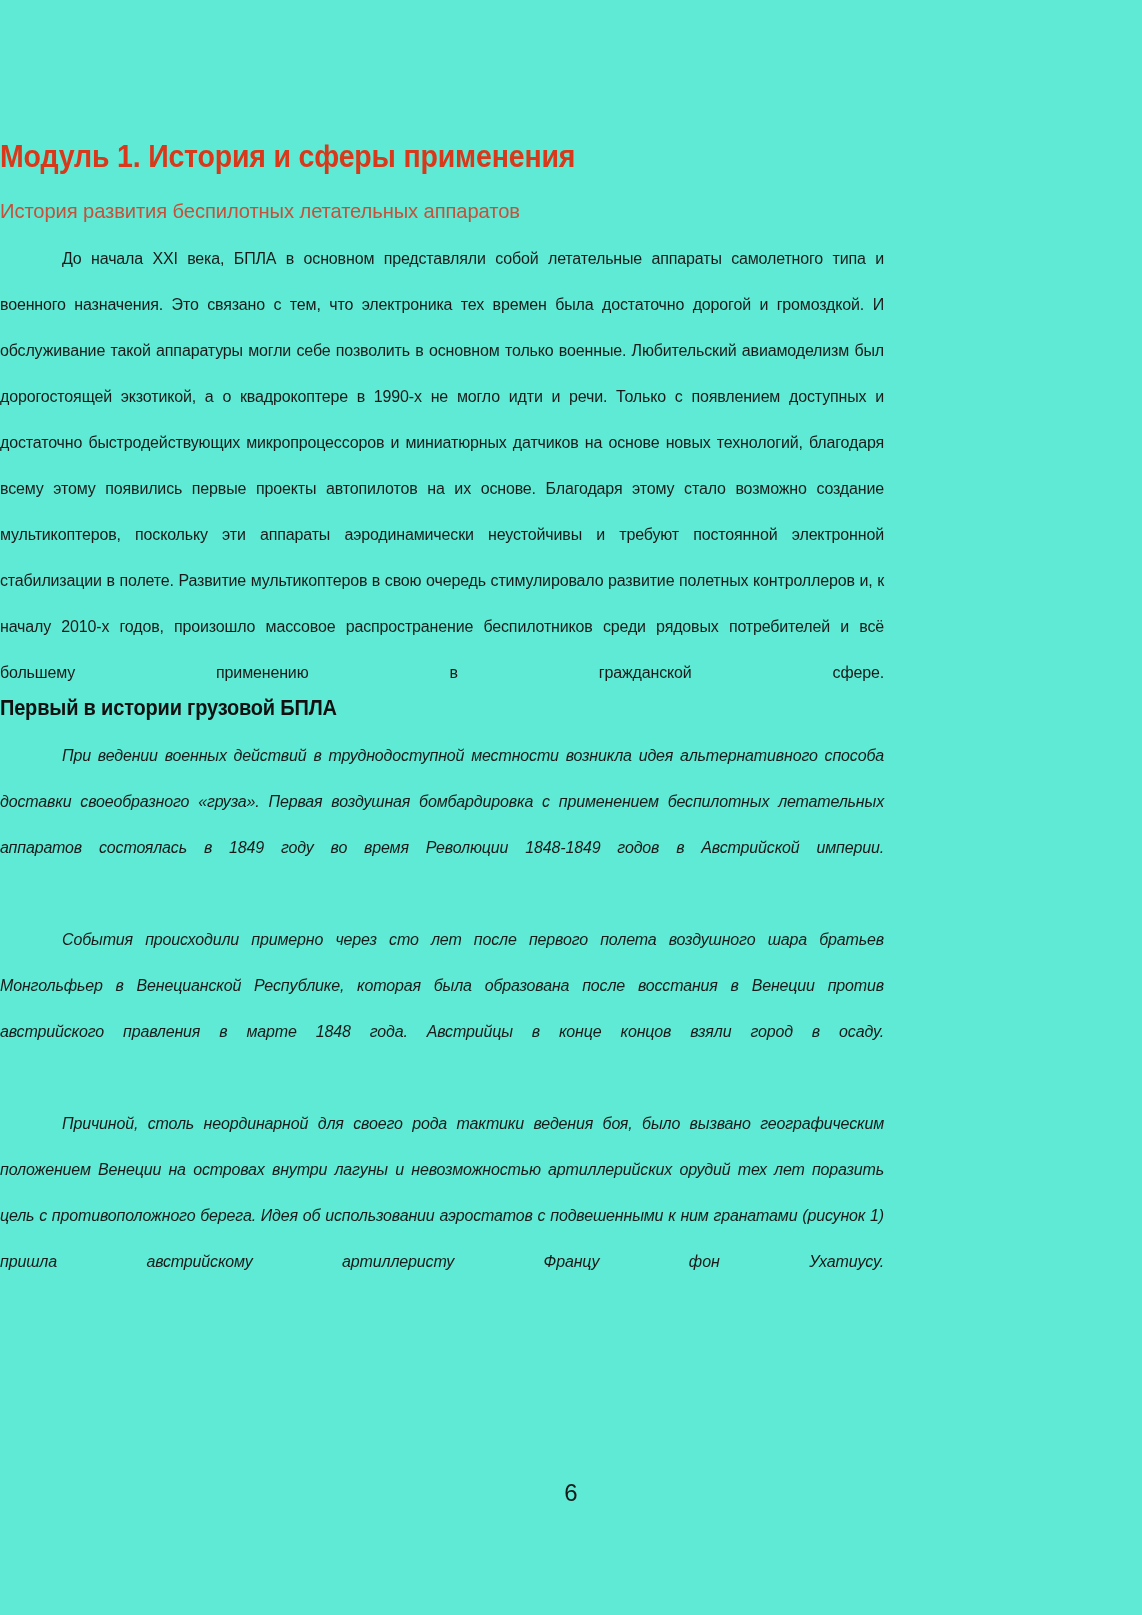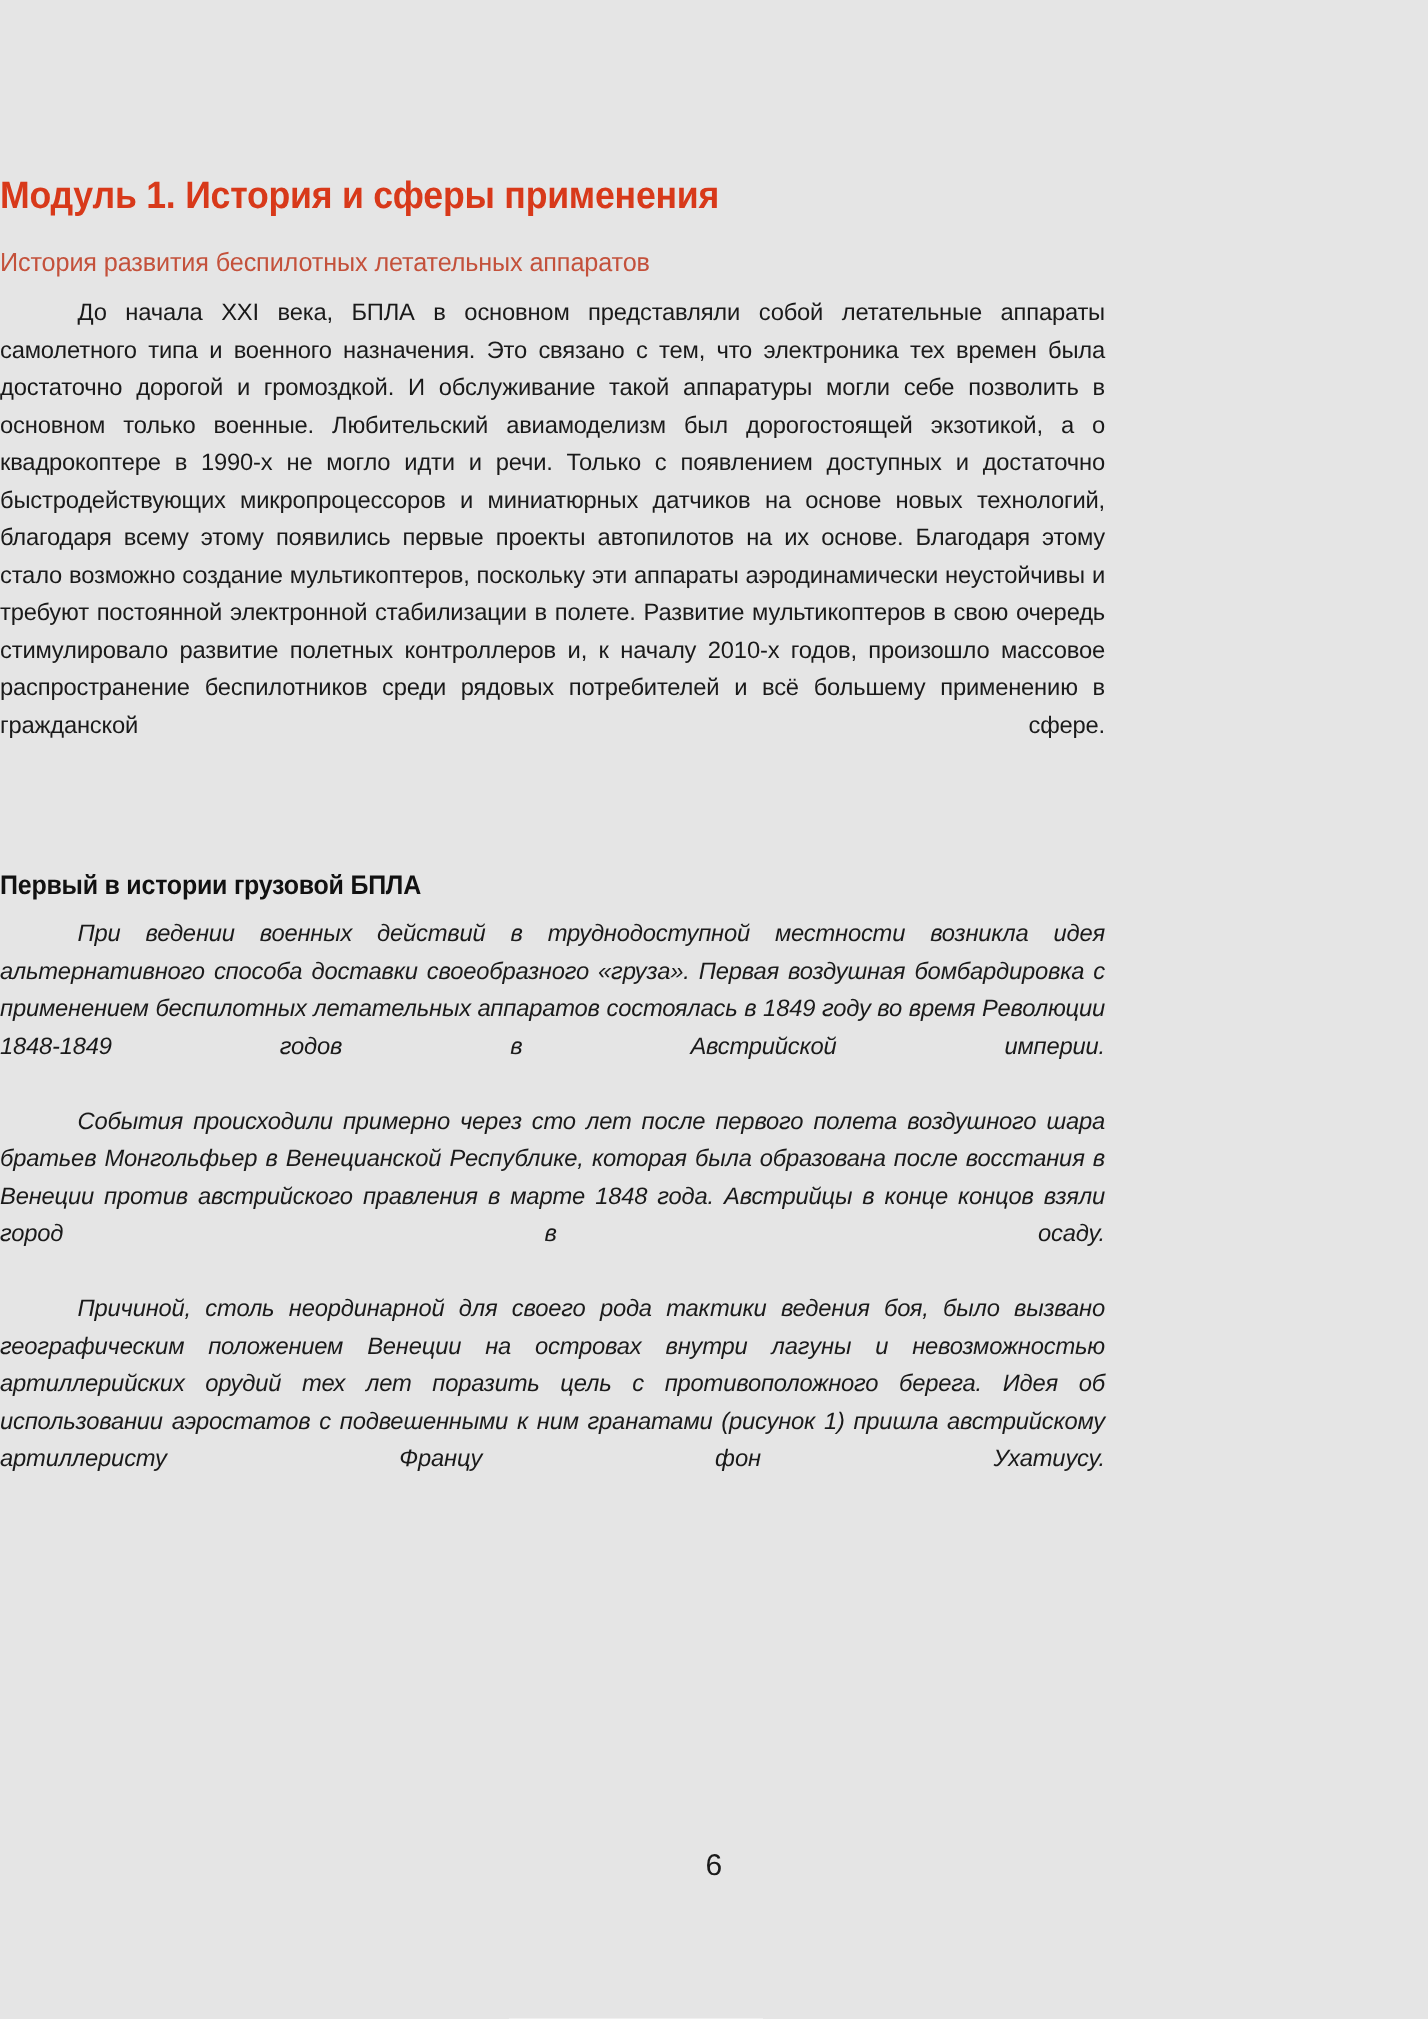--- a/index.html
+++ b/index.html
@@ -7,21 +7,21 @@
     padding: 0;
     background: #ffffff;
   }
   body {
     font-family: "Liberation Sans", "DejaVu Sans", sans-serif;
   }
   .page {
     position: relative;
     width: 1142px;
     height: 1615px;
-    background: #e5e5e5;
+    background: #5eead4;
     overflow: hidden;
     box-sizing: border-box;
   }
   
   .module-title {
     margin: 0;
     padding: 0;
     position: absolute;
     left: 0;
     top: 138px;
@@ -54,22 +54,22 @@
   }
   
   .body-block {
     position: absolute;
     left: 0;
     width: 884px;
   }
   .para {
     margin: 0 0 0 0;
     color: #1a1a1a;
-    font-size: 19px;
-    line-height: 30px;
+    font-size: 16px;
+    line-height: 46px;
     text-align: justify;
     text-justify: inter-word;
     text-indent: 62px;
     letter-spacing: -0.15px;
     word-spacing: 0px;
     hyphens: none;
   }
   
   .para::after {
     content: "";

